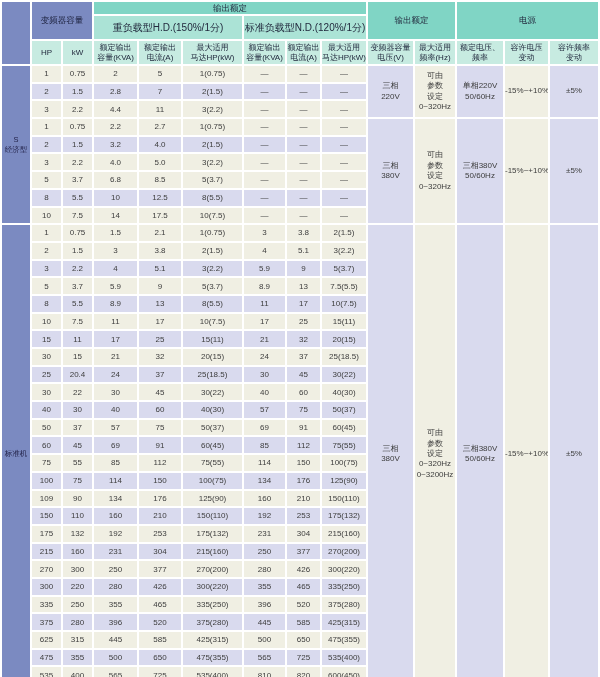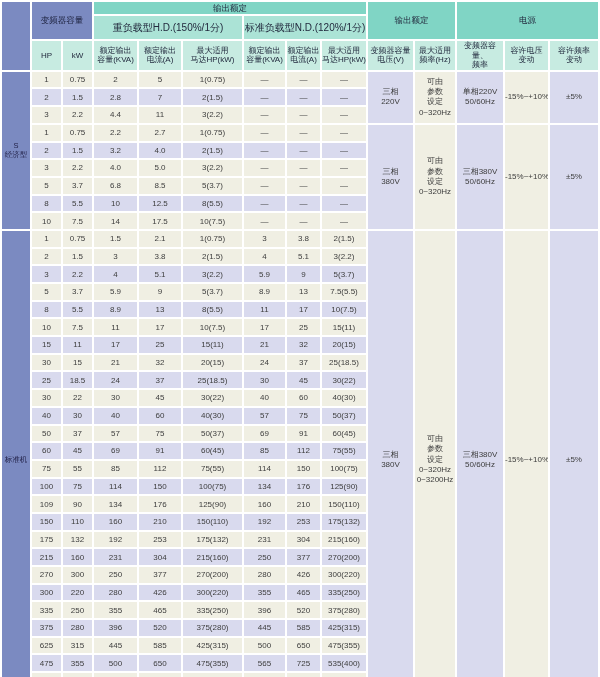--- a/index.html
+++ b/index.html
@@ -68,21 +68,21 @@
       <th class="mintl">额定输出
 容量(KVA)</th>
       <th class="mintl">额定输出
 电流(A)</th>
       <th class="mintl">最大适用
 马达HP(kW)</th>
       <th class="mintl">变频器容量
 电压(V)</th>
       <th class="mintl">最大适用
 频率(Hz)</th>
-      <th class="mintl">变频器容量、
+      <th class="mintl">额定电压、
 频率</th>
       <th class="mintl">容许电压
 变动</th>
       <th class="mintl">容许频率
 变动</th>
     </tr>
   </thead>
   <tbody id="table-body">
       <tr>
         <td class="label-cell" rowspan="9">S
@@ -283,21 +283,21 @@
         <td class="cream">15</td>
         <td class="cream">21</td>
         <td class="cream">32</td>
         <td class="cream">20(15)</td>
         <td class="cream">24</td>
         <td class="cream">37</td>
         <td class="cream">25(18.5)</td>
       </tr>
       <tr>
         <td class="lav">25</td>
-        <td class="lav">18.5</td>
+        <td class="lav">20.4</td>
         <td class="lav">24</td>
         <td class="lav">37</td>
         <td class="lav">25(18.5)</td>
         <td class="lav">30</td>
         <td class="lav">45</td>
         <td class="lav">30(22)</td>
       </tr>
       <tr>
         <td class="cream">30</td>
         <td class="cream">22</td>

